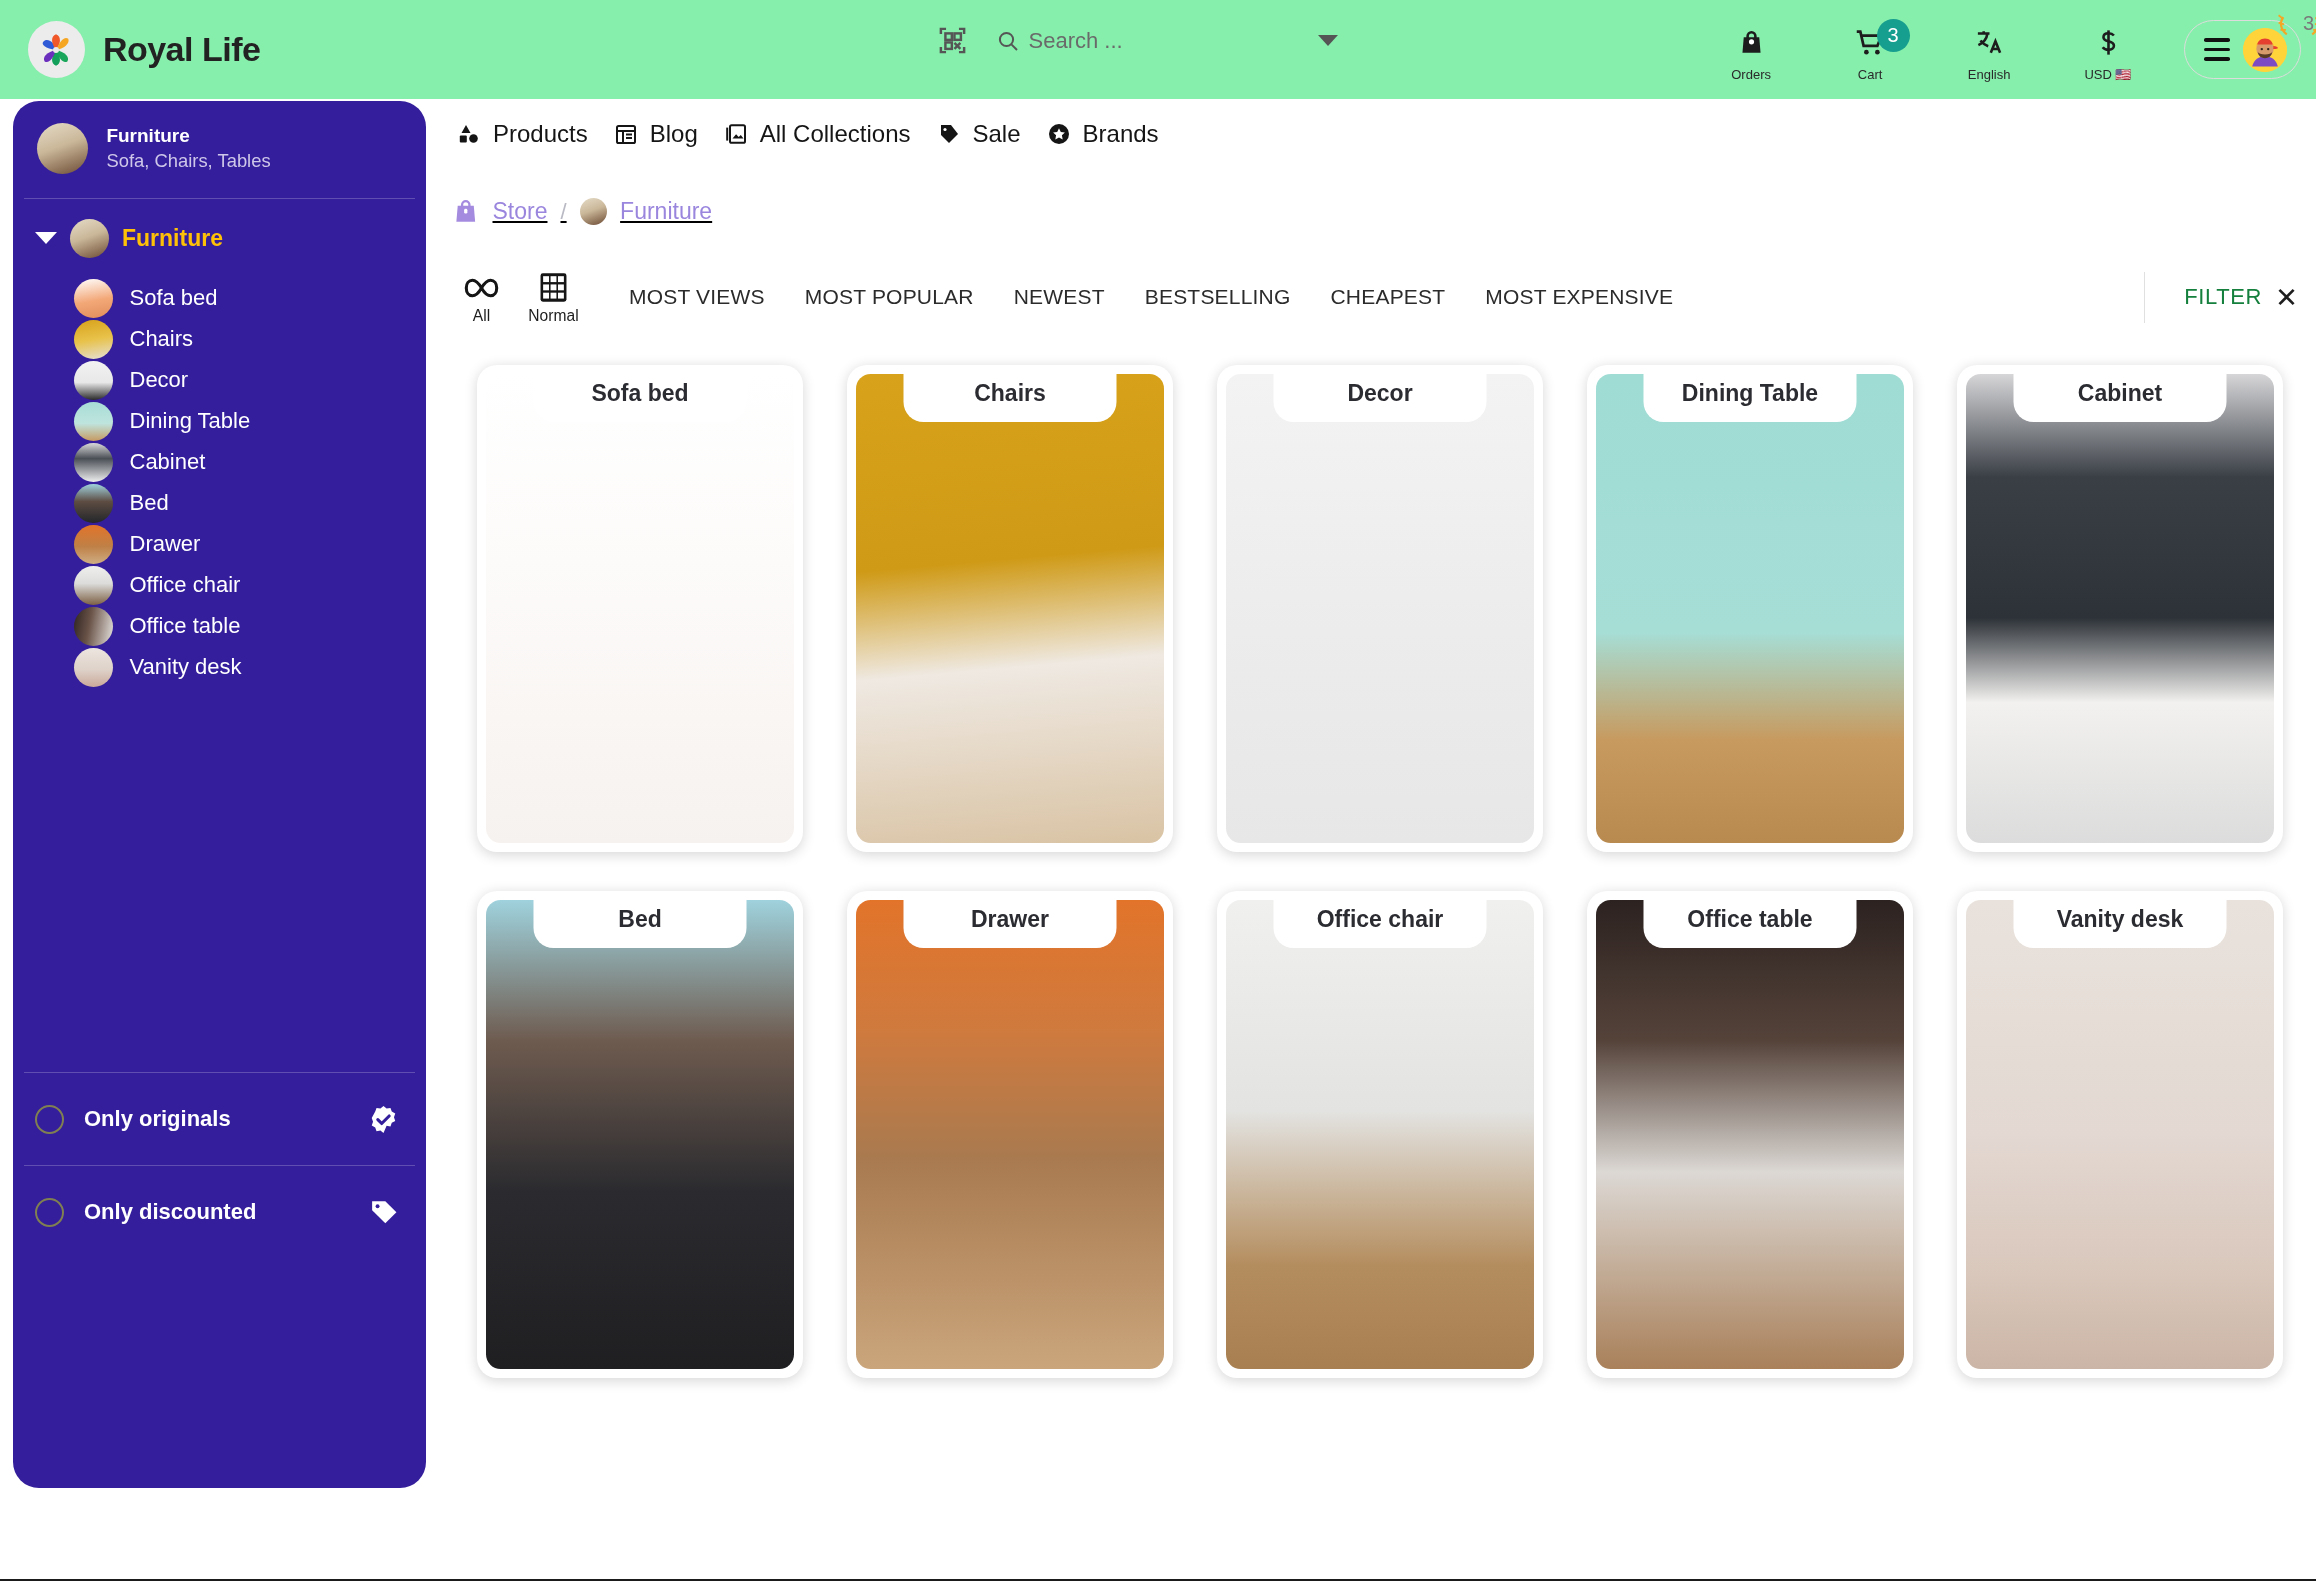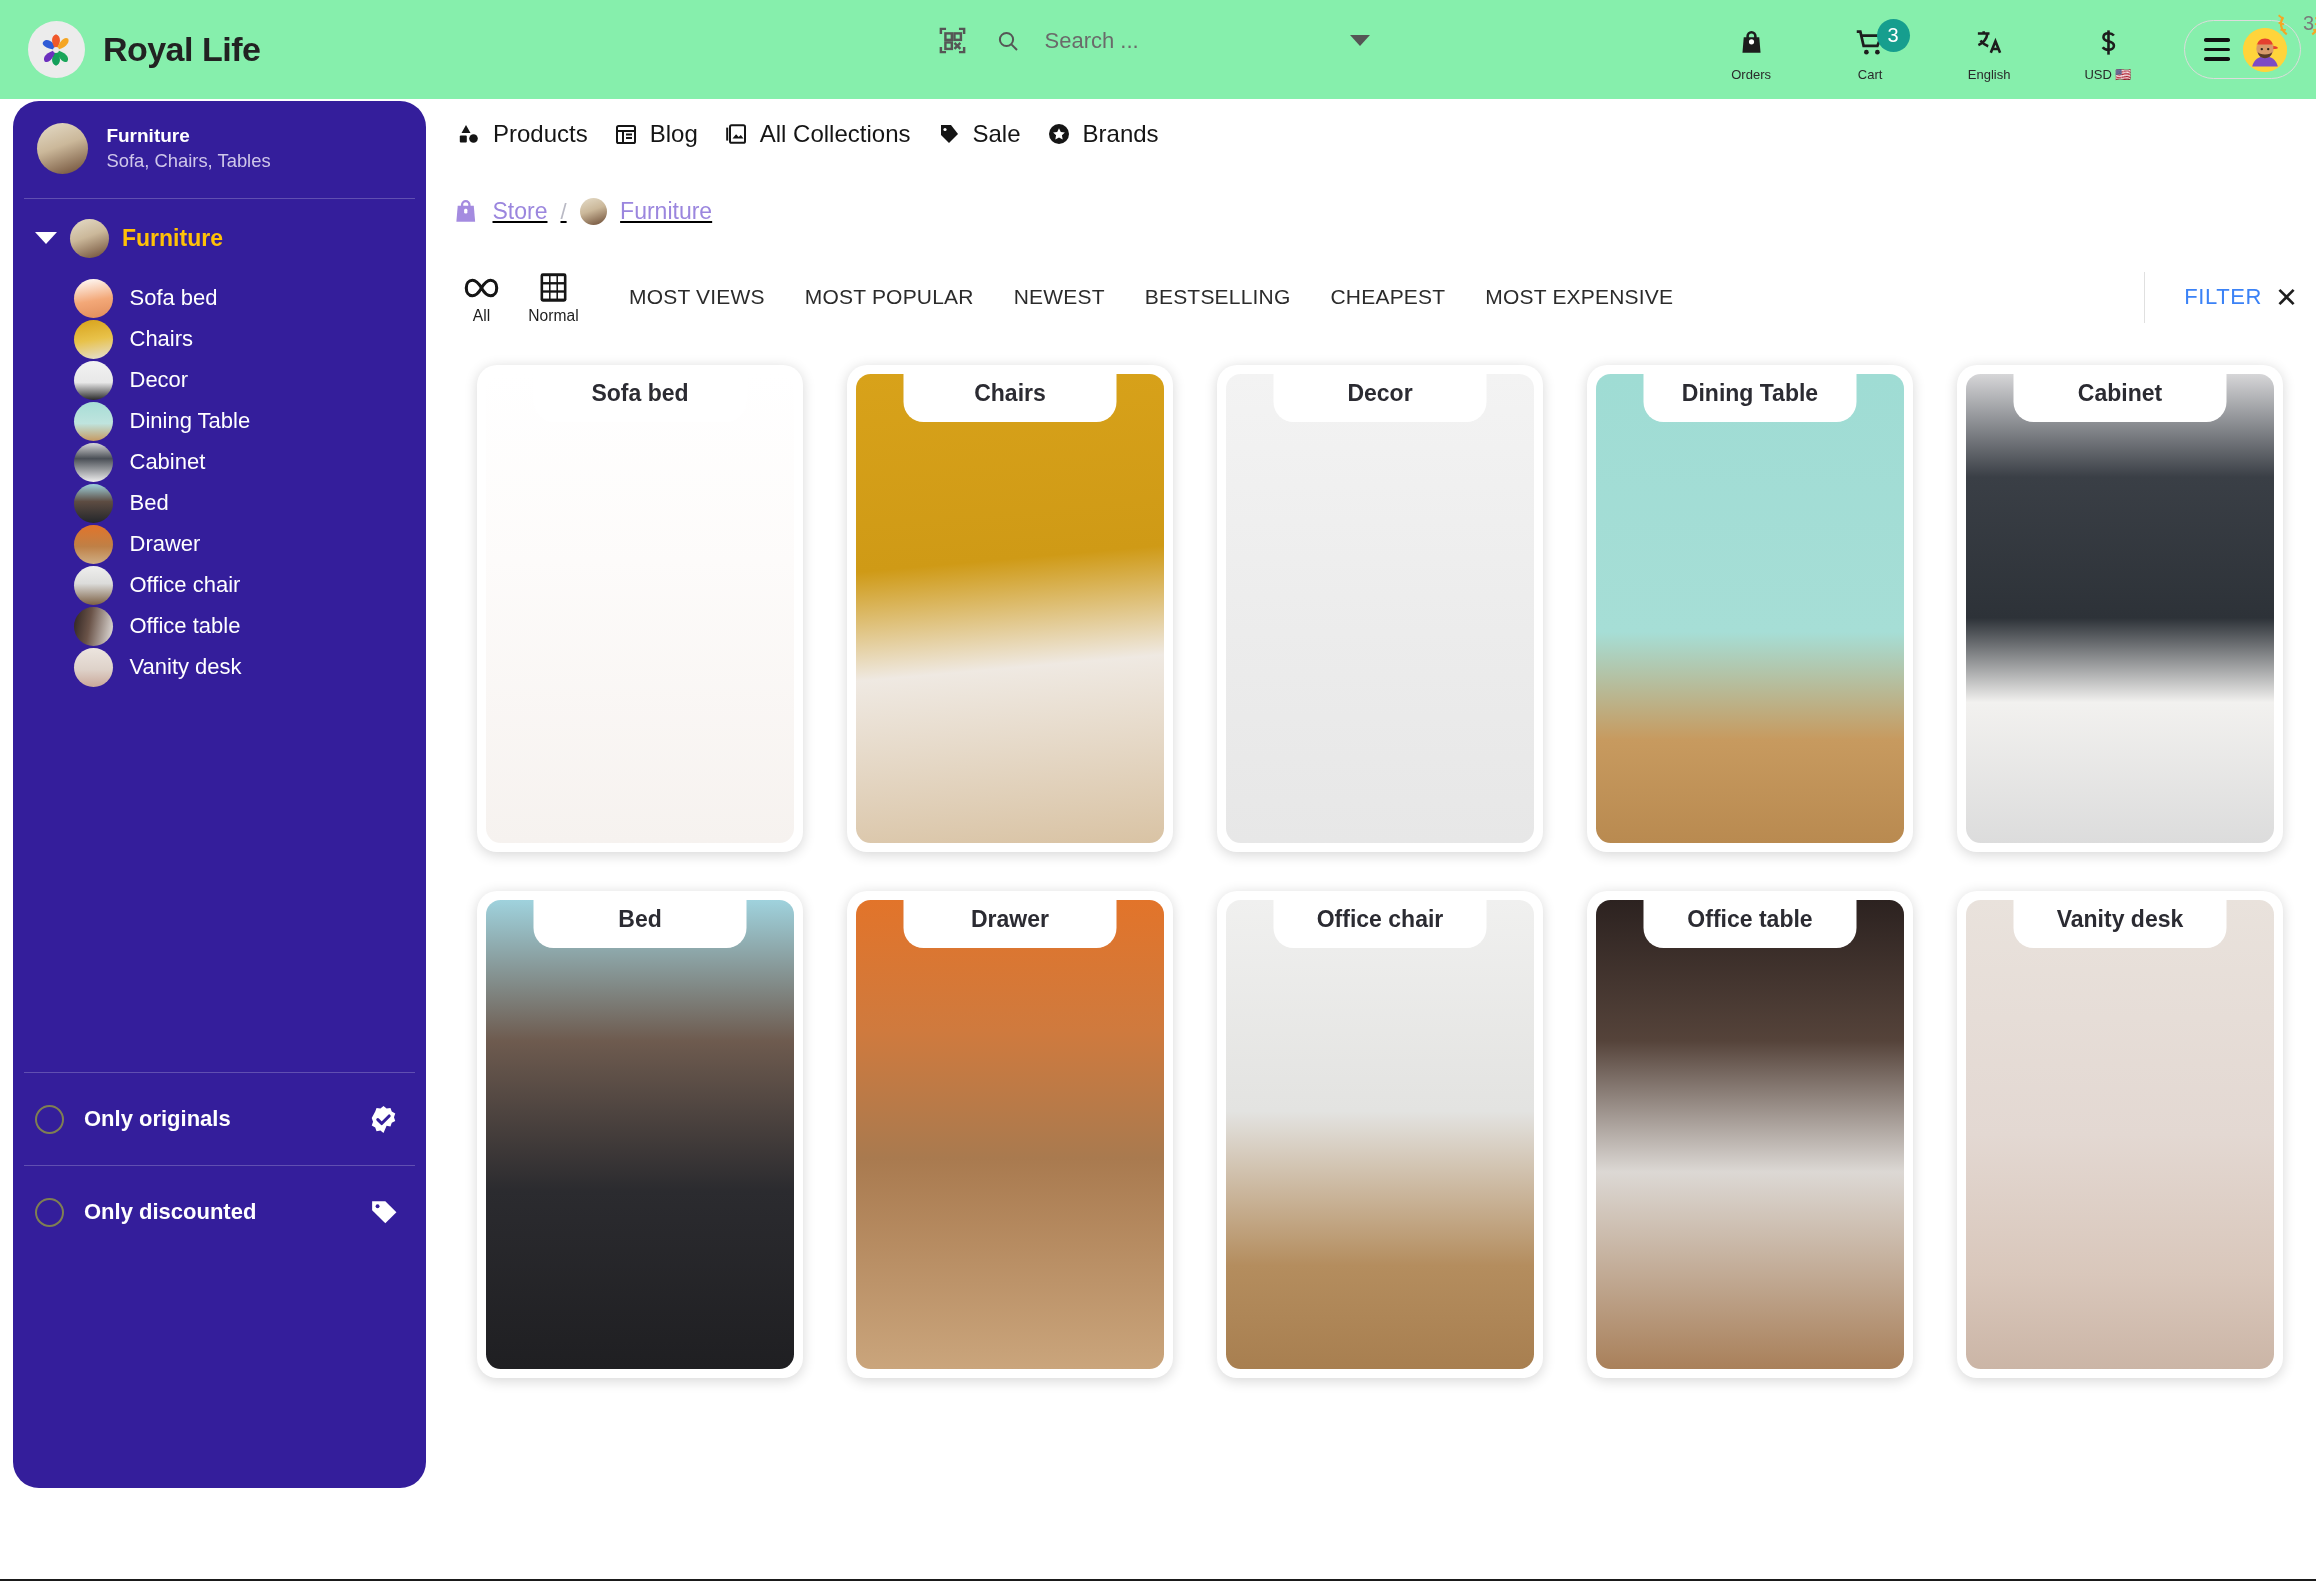--- a/index.html
+++ b/index.html
@@ -29,21 +29,21 @@
     font-size:34px; font-weight:bold; color:#222; letter-spacing:-0.5px;
   }
 
   
   #search-cluster {
     position:absolute; left:937px; top:16.5px;
     display:flex; align-items:center; gap:27.5px;
   }
   #qr-icon { width:31px; height:31px; color:#555; }
   #search-box {
-    display:flex; align-items:center; gap:25px;
+    display:flex; align-items:center; gap:9px;
     width:367px; height:48px;
   }
   #search-mag { width:24px; height:24px; color:#555; flex:0 0 auto; }
   #search-input {
     border:none; outline:none; background:transparent;
     font-family:"Liberation Sans", sans-serif;
     font-size:22px; color:#5a5a5a; width:275px;
   }
   #search-input::placeholder { color:#6a6a6a; }
   #search-caret {
@@ -157,21 +157,21 @@
     cursor:pointer; margin-right:13px;
   }
   .tb-mode .tm-ico { height:37px; display:flex; align-items:center; justify-content:center; color:#151515; }
   .tb-mode .tm-lbl { font-size:15.6px; color:#1d1d1d; }
   #tb-sorts { display:flex; align-items:center; gap:40px; margin-left:33px; }
   .tb-sort { font-size:21px; color:#2b2b2b; letter-spacing:0.2px; cursor:pointer; }
   #tb-right {
     margin-left:auto; display:flex; align-items:center; gap:0;
     border-left:1.4px solid #e0e0e0; padding-left:39px; height:51px;
   }
-  #tb-filter-label { font-size:22px; color:#3b82f6; letter-spacing:0.6px; cursor:pointer; }
+  #tb-filter-label { font-size:22px; color:#15803d; letter-spacing:0.6px; cursor:pointer; }
   #tb-filter-x { font-size:27.5px; color:#1d1d1d; margin-left:13px; cursor:pointer; }
 
   
   #grid {
     position:absolute; left:455px; top:365px;
     display:grid; grid-template-columns:repeat(5, 370px); grid-auto-rows:526px;
   }
   .card-wrap { width:370px; height:526px; display:flex; align-items:flex-start; justify-content:center; }
   .card {
     position:relative; width:326px; height:487px;

